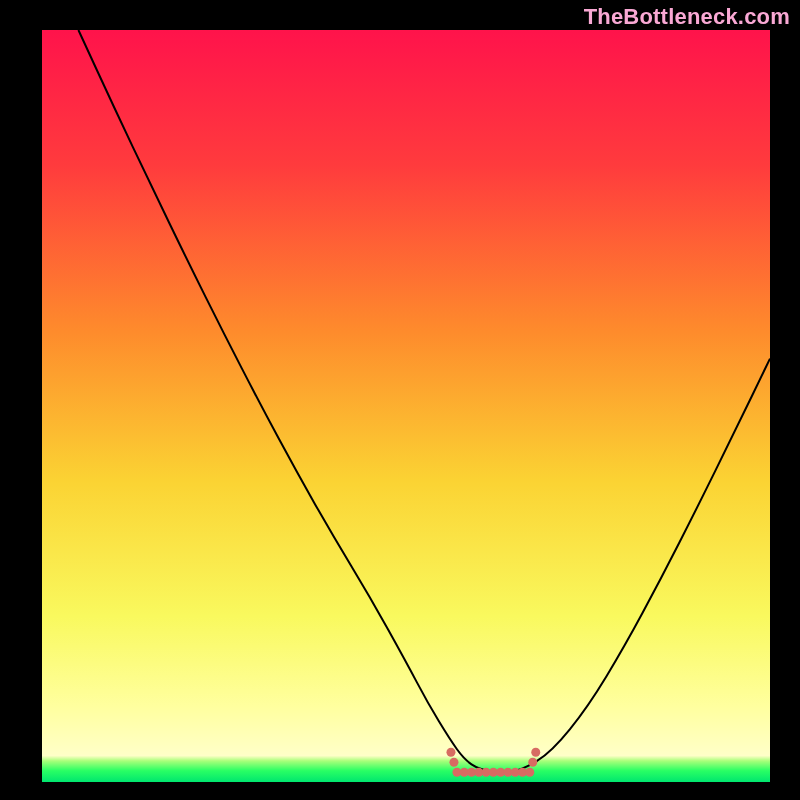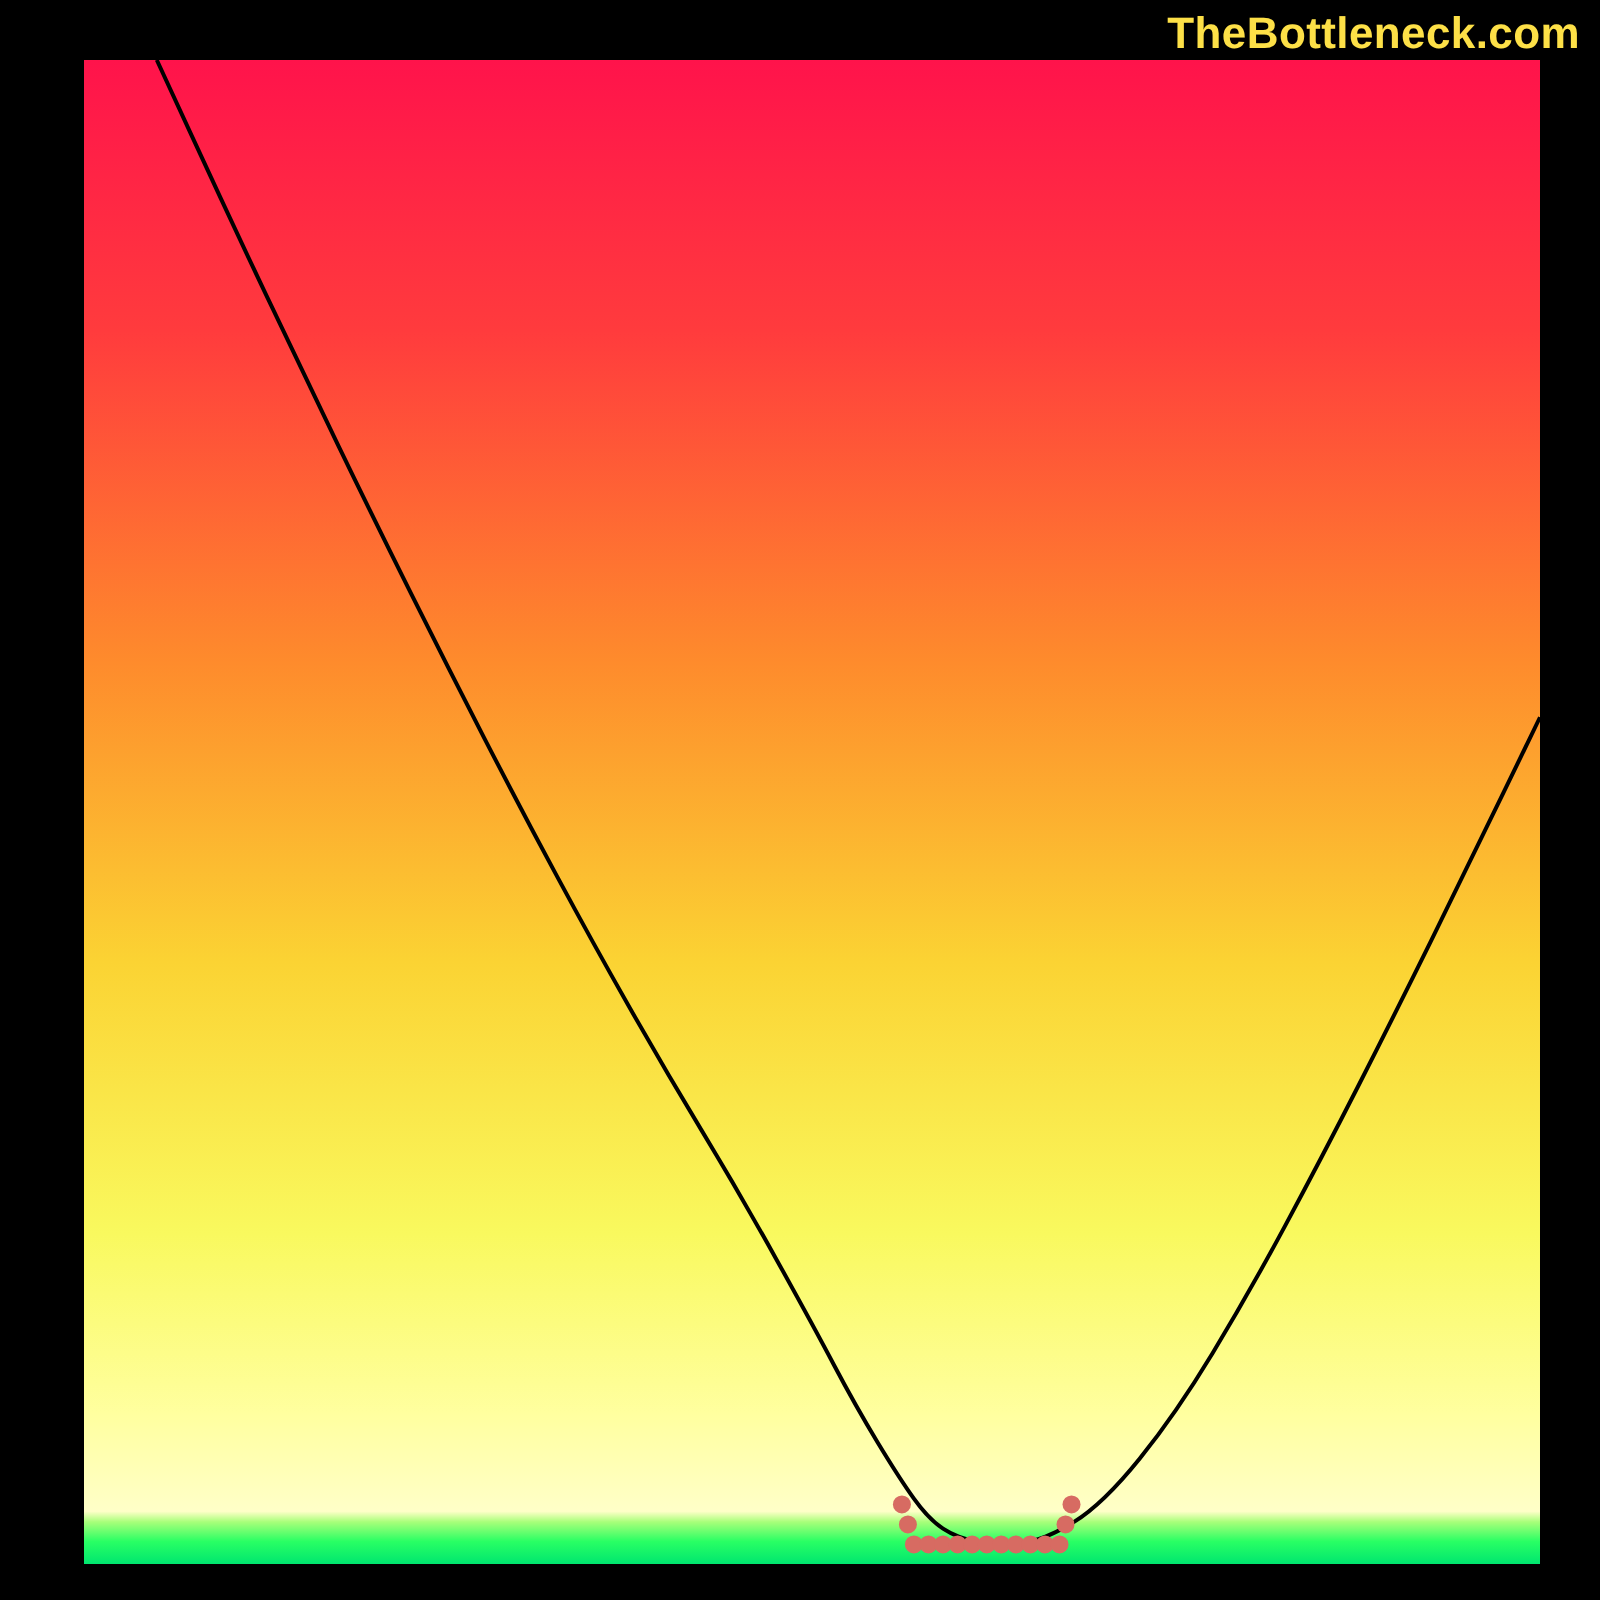--- a/index.html
+++ b/index.html
@@ -14,21 +14,21 @@
   .frame {
     position: relative;
     width: 800px;
     height: 800px;
     background: #000;
   }
   .watermark {
     position: absolute;
     top: 4px;
     right: 10px;
-    color: #fde047;
+    color: #f9a8d4;
     font-size: 22px;
     font-weight: 600;
     letter-spacing: 0.2px;
     z-index: 10;
   }
   svg {
     position: absolute;
     top: 0;
     left: 0;
   }

